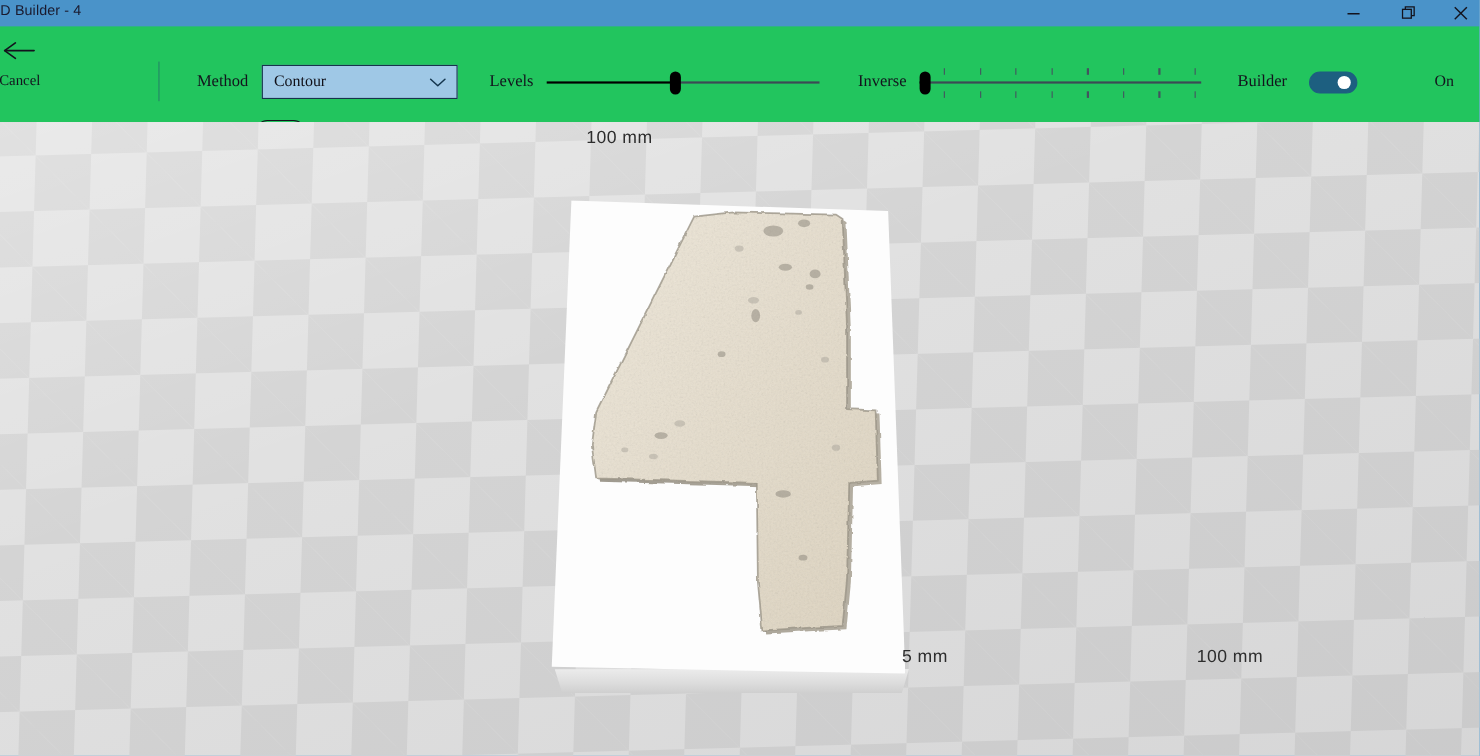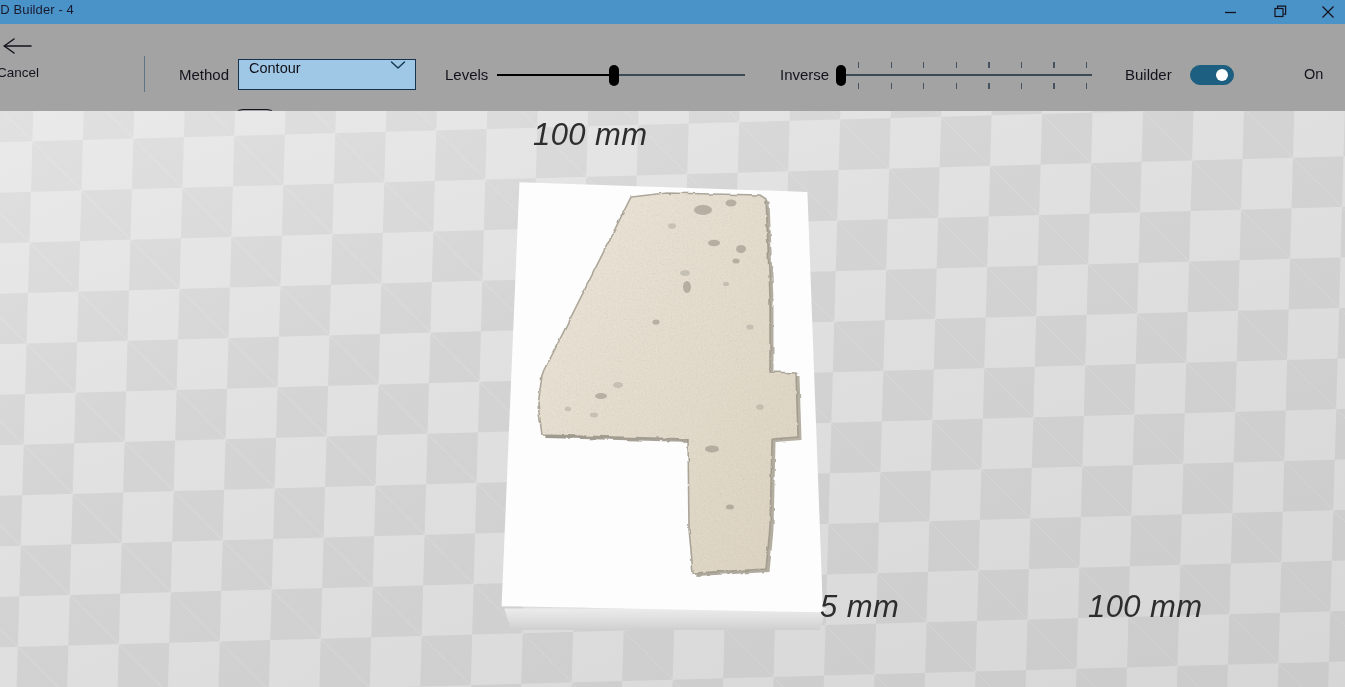--- a/index.html
+++ b/index.html
@@ -55,21 +55,21 @@
   #lbl-method  { left:179px; top:42px; }
   #lbl-levels  { left:445px; top:42px; }
   #lbl-smooth  { left:780px; top:42px; }
   #lbl-textures{ left:1125px; top:42px; }
   #lbl-inverse { left:177px; top:86px; }
 
   
   #method-select {
     position:absolute; left:238px; top:35px; width:178px; height:31px;
     background:#9fc8e6; border:1.6px solid #17334d;
-    display:flex; align-items:flex-start;
+    display:flex; align-items:center;
   }
   #method-value {
     font-size:14.5px; color:#101018; margin-left:10px; flex:1;
   }
   #method-chev { margin-right:9px; display:flex; }
 
   
   .slider { position:absolute; height:30px; }
   #slider-levels { left:497px; top:36px; width:248px; }
   #slider-smooth { left:836px; top:36px; width:256px; }
@@ -120,23 +120,22 @@
     transform:rotate(-1.55deg) skewX(-3.2deg);
     transform-origin:50% 50%;
   }
   #grid-shade {
     position:absolute; inset:0;
     background:linear-gradient(160deg, rgba(255,255,255,.30) 0%, rgba(255,255,255,0) 38%, rgba(120,120,125,.10) 100%);
     pointer-events:none;
   }
 
   .dim {
-    position:absolute; font-size:31px; color:#2d2d2d; white-space:nowrap;
+    position:absolute; font-size:16px; color:#2d2d2d; white-space:nowrap;
     letter-spacing:.4px;
-    font-style:italic;
   }
   #dim-top    { left:533px; top:6px; }
   #dim-left   { left:820px; top:478px; }
   #dim-right  { left:1088px; top:478px; }
 
   
   #plane-wrap { position:absolute; left:0; top:0; width:1345px; height:576px; }
   #plane-side {
     position:absolute; left:503px; top:497px; width:325px; height:22px;
     background:linear-gradient(180deg,#ececec 0%, #dcdcdc 60%, #cfcfcf 100%);
@@ -186,21 +185,21 @@
     <div class="wbtn" id="btn-close">
       <span>
         <svg width="14" height="14" viewBox="0 0 14 14">
           <line x1="1.5" y1="1.5" x2="12.5" y2="12.5" stroke="#13131d" stroke-width="1.3"></line>
           <line x1="12.5" y1="1.5" x2="1.5" y2="12.5" stroke="#13131d" stroke-width="1.3"></line>
         </svg>
       </span>
     </div>
   </div>
 
-  <div id="toolbar" style="background: #a3a3a3;">
+  <div id="toolbar" style="background: #22c55e; font-family: Liberation Serif, serif;">
 
     <div class="cmd" id="cmd-cancel">
       <span class="glyph">
         <svg width="34" height="22" viewBox="0 0 34 22">
           <path d="M13 4 L3.2 11 L13 18" fill="none" stroke="#13131d" stroke-width="1.5" stroke-linecap="round" stroke-linejoin="round"></path>
           <line x1="3.4" y1="11" x2="30" y2="11" stroke="#13131d" stroke-width="1.5" stroke-linecap="round"></line>
         </svg>
       </span>
       <span class="clabel">Cancel</span>
     </div>

